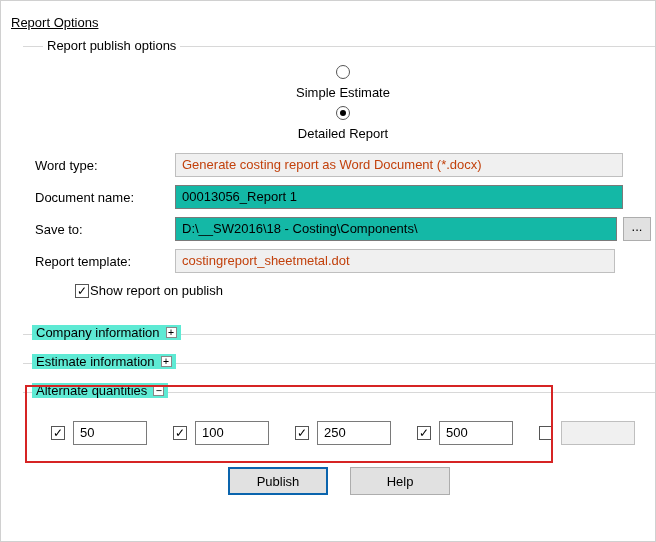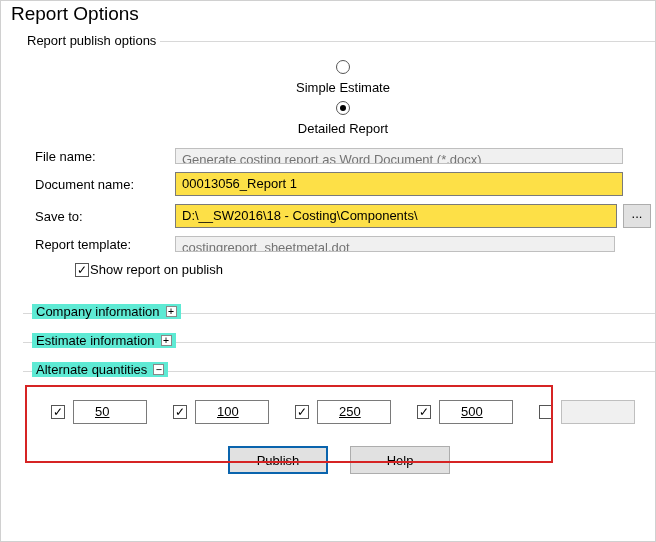--- a/index.html
+++ b/index.html
@@ -11,37 +11,38 @@
     background: #fff;
     color: #000;
     overflow: hidden;
   }
   .window {
     width: 656px; height: 542px;
     border: 1px solid #d0d0d0;
     position: relative;
   }
   .titlebar {
-    padding: 2px 10px 4px 10px;
-    font-size: 19px;
+    padding: 14px 10px 4px 10px;
+    font-size: 13px;
+    text-decoration: underline;
   }
   .content {
     padding: 4px 0 0 22px;
     position: relative;
   }
   .groupbox {
     position: relative;
     padding: 14px 4px 8px 12px;
     margin-top: 8px;
     border-top: 1px solid #d8d8d8;
   }
   .group-legend {
     position: absolute;
     top: -9px;
-    left: 0;
+    left: 20px;
     background: #fff;
     padding: 0 4px;
     font-size: 13px;
   }
   .radio-row {
     display: flex;
     align-items: center;
     gap: 6px;
     margin: 4px 0 6px 0;
     flex-direction: column;
@@ -59,30 +60,30 @@
   }
   .form-label {
     width: 140px;
     flex: 0 0 140px;
   }
   .readonly-field {
     flex: 1;
     border: 1px solid #bfbfbf;
     background: #f0f0f0;
     padding: 3px 6px;
-    height: 16px;
+    height: 24px;
     line-height: 16px;
-    color: #737373;
+    color: #c2410c;
     overflow: hidden;
     white-space: nowrap;
   }
   .text-field {
     flex: 1;
     border: 1px solid #7a7a7a;
-    background: #fde047;
+    background: #14b8a6;
     padding: 3px 6px;
     height: 24px;
     line-height: 16px;
   }
   .browse-btn {
     width: 28px; height: 24px;
     border: 1px solid #adadad;
     background: #e1e1e1;
     margin-left: 6px;
     text-align: center;
@@ -142,23 +143,22 @@
     align-items: center;
     gap: 8px;
     margin: 22px 0 0 28px;
   }
   .qty-group {
     display: flex; align-items: center; gap: 8px;
   }
   .qty-input {
     width: 74px; height: 24px;
     border: 1px solid #7a7a7a;
-    padding: 3px 21px;
-    background: #fff;
-    text-decoration: underline;
+    padding: 3px 6px;
+    background: #fff;
   }
   .qty-input.ro {
     border: 1px solid #bfbfbf;
     background: #f0f0f0;
   }
   .buttons {
     display: flex; justify-content: center; gap: 22px;
     margin-top: 22px;
   }
   .btn {
@@ -186,21 +186,21 @@
         <span>Simple Estimate</span>
       </div>
       <div class="radio-row">
         <span class="radiobox checked">
             <span class="dot"></span>
           </span>
         <span>Detailed Report</span>
       </div>
 
       <div class="form-row" style="margin-top:12px; margin-right:28px;">
-        <div class="form-label">File name:</div>
+        <div class="form-label">Word type:</div>
         <div class="readonly-field">Generate costing report as Word Document (*.docx)</div>
       </div>
 
       <div class="form-row" style="margin-right:28px;justify-content:flex-end;">
         <div class="form-label">Document name:</div>
         <div class="text-field">00013056_Report 1</div>
       </div>
 
       <div class="form-row" style="margin-right:0;">
         <div class="form-label">Save to:</div>

